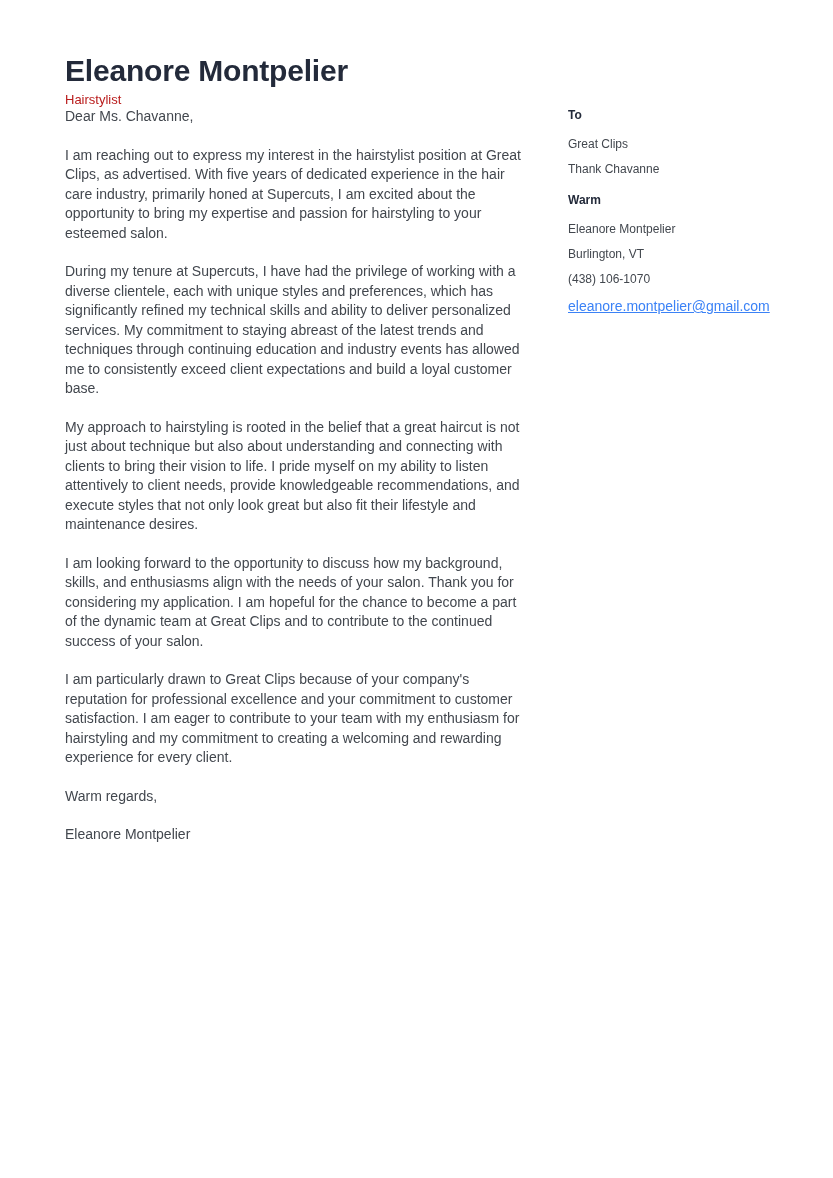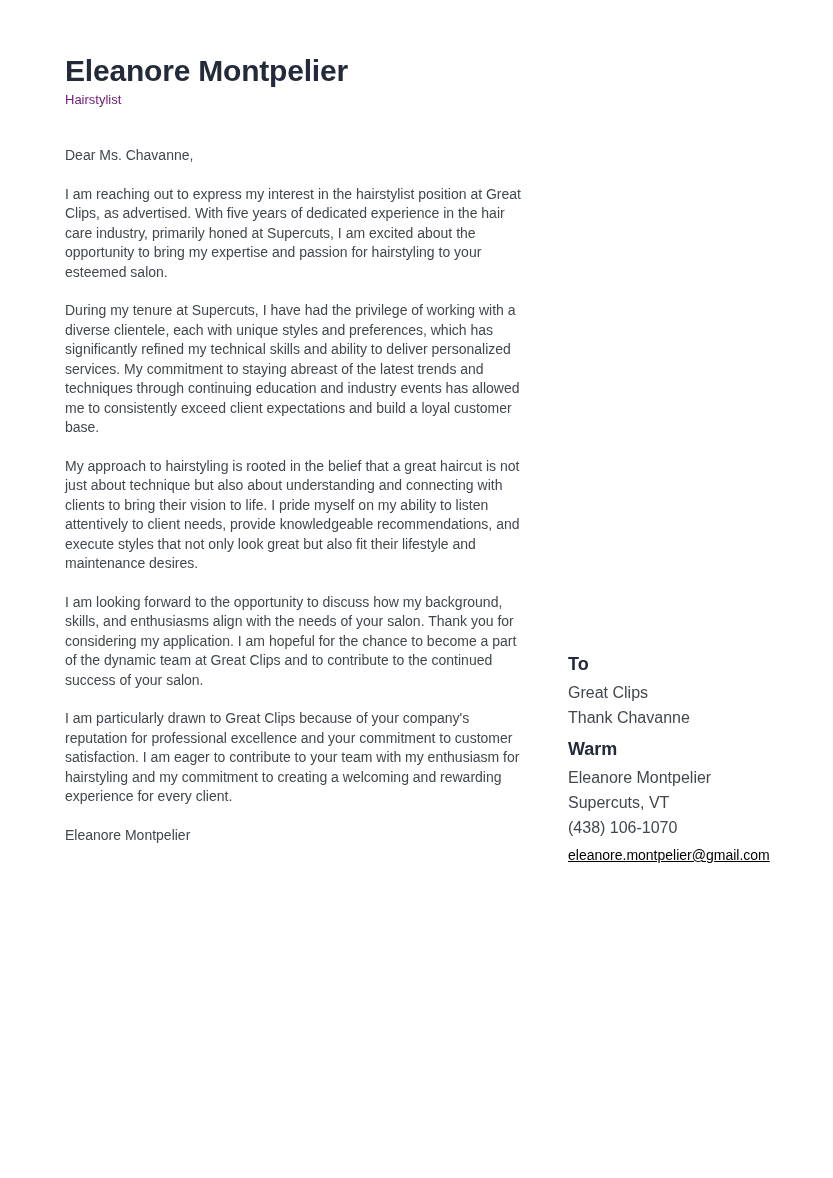--- a/index.html
+++ b/index.html
@@ -18,59 +18,58 @@
     font-size: 30px;
     line-height: 33px;
     font-weight: 700;
     letter-spacing: -0.2px;
     color: #232a3a;
   }
   .header .subtitle {
     margin-top: 5px;
     font-size: 13px;
     line-height: 15px;
-    color: #701a75;
+    color: #b91c1c;
   }
   .columns {
     display: flex;
-    align-items: flex-end;
-    margin-top: 39px;
+    align-items: flex-start;
   }
   .letter {
     width: 456px;
     flex: 0 0 456px;
     font-size: 14px;
     line-height: 19.5px;
     color: #42474e;
     text-align: left;
   }
   .letter p { margin: 0 0 19px 0; }
   .sidebar {
     margin-left: 47px;
     width: 212px;
     color: #42474e;
   }
   .sidebar h2 {
     margin: 0 0 14px 0;
-    font-size: 18px;
+    font-size: 12px;
     line-height: 16px;
     font-weight: 700;
     color: #232a3a;
   }
   .sidebar h2.from-heading { margin-top: 16px; }
   .sidebar .row {
-    font-size: 16px;
+    font-size: 12px;
     line-height: 14px;
     margin-bottom: 11px;
   }
   .sidebar a.email-link {
     display: inline-block;
     font-size: 14px;
     line-height: 14px;
-    color: #000000;
+    color: #3b82f6;
     text-decoration: underline;
     cursor: pointer;
   }
 </style>
 </head>
 <body>
 
 <div class="page">
 
   <header class="header">
@@ -80,29 +79,30 @@
 
   <div class="columns">
 
     <main class="letter">
       <p>Dear Ms. Chavanne,</p>
       <p>I am reaching out to express my interest in the hairstylist position at Great Clips, as advertised. With five years of dedicated experience in the hair care industry, primarily honed at Supercuts, I am excited about the opportunity to bring my expertise and passion for hairstyling to your esteemed salon.</p>
       <p>During my tenure at Supercuts, I have had the privilege of working with a diverse clientele, each with unique styles and preferences, which has significantly refined my technical skills and ability to deliver personalized services. My commitment to staying abreast of the latest trends and techniques through continuing education and industry events has allowed me to consistently exceed client expectations and build a loyal customer base.</p>
       <p>My approach to hairstyling is rooted in the belief that a great haircut is not just about technique but also about understanding and connecting with clients to bring their vision to life. I pride myself on my ability to listen attentively to client needs, provide knowledgeable recommendations, and execute styles that not only look great but also fit their lifestyle and maintenance desires.</p>
       <p>I am looking forward to the opportunity to discuss how my background, skills, and enthusiasms align with the needs of your salon. Thank you for considering my application. I am hopeful for the chance to become a part of the dynamic team at Great Clips and to contribute to the continued success of your salon.</p>
       <p>I am particularly drawn to Great Clips because of your company's reputation for professional excellence and your commitment to customer satisfaction. I am eager to contribute to your team with my enthusiasm for hairstyling and my commitment to creating a welcoming and rewarding experience for every client.</p>
+      <p>Warm regards,</p>
       <p>Eleanore Montpelier</p>
     </main>
 
     <aside class="sidebar">
       <h2 class="to-heading">To</h2>
       <div class="row">Great Clips</div>
       <div class="row">Thank Chavanne</div>
 
       <h2 class="from-heading">Warm</h2>
       <div class="row">Eleanore Montpelier</div>
-      <div class="row">Supercuts, VT</div>
+      <div class="row">Burlington, VT</div>
       <div class="row">(438) 106-1070</div>
       <a href="#" class="email-link">eleanore.montpelier@gmail.com</a>
     </aside>
 
   </div>
 </div>
 
 </body></html>

